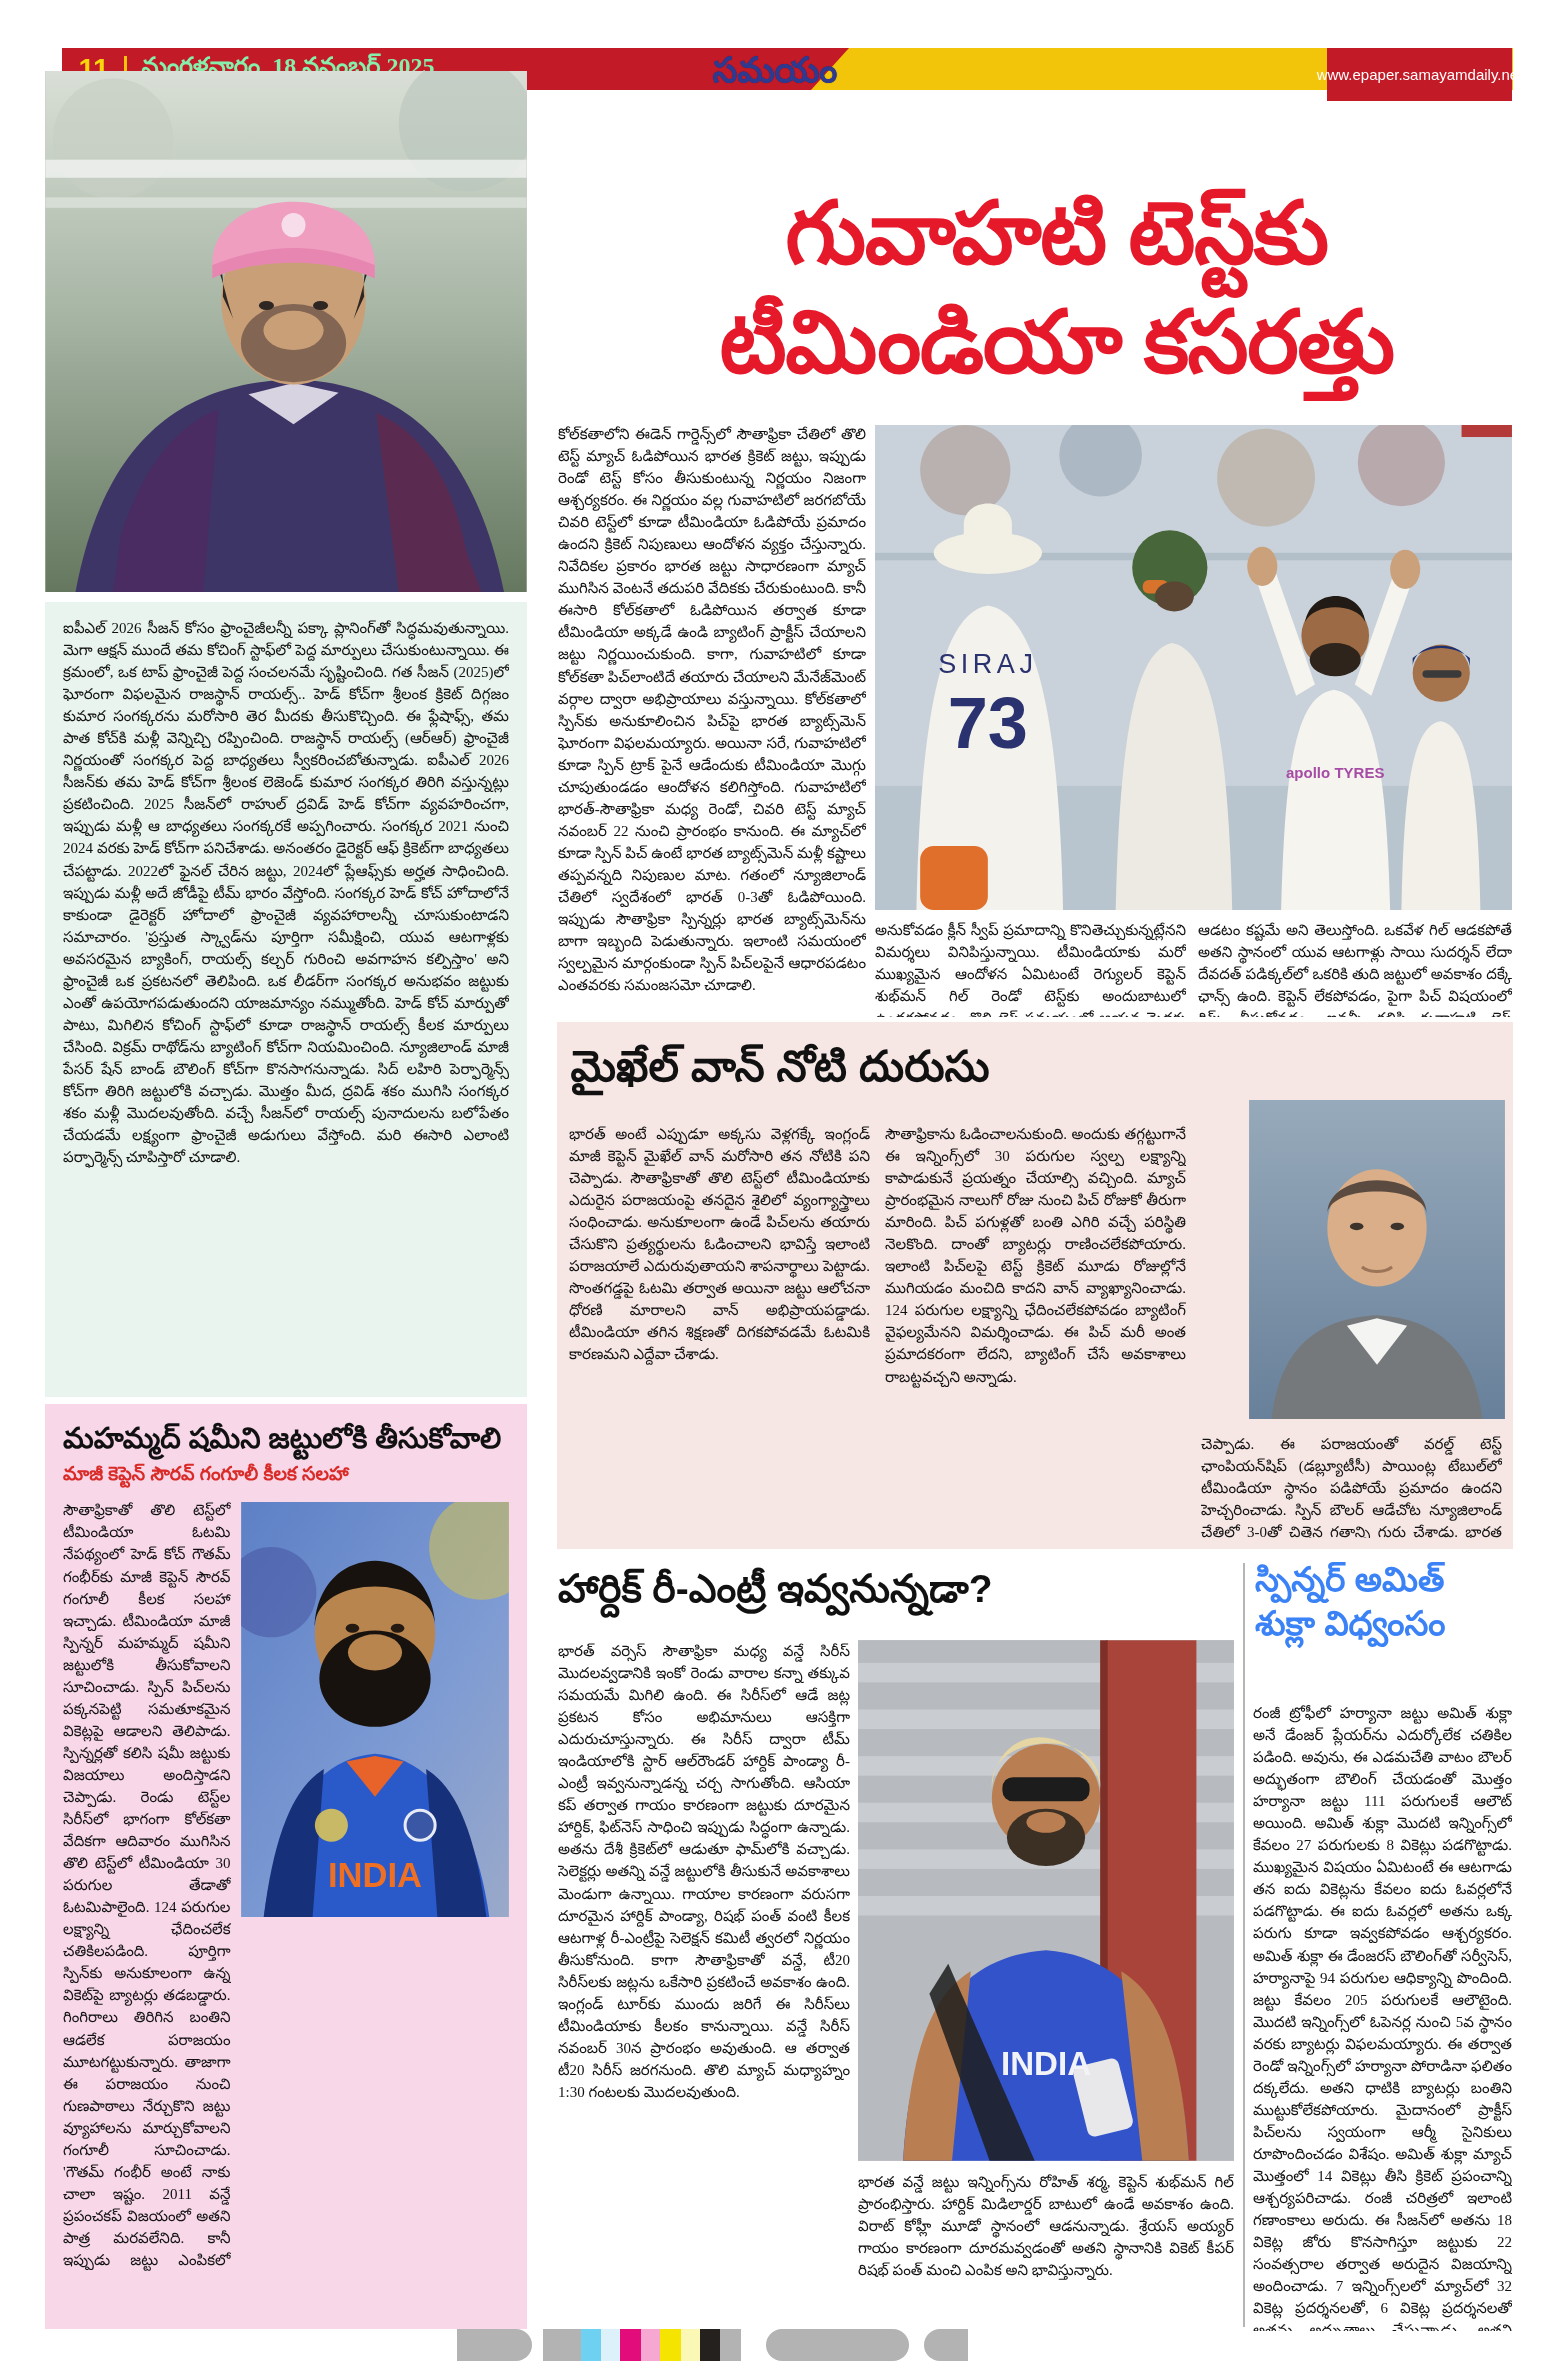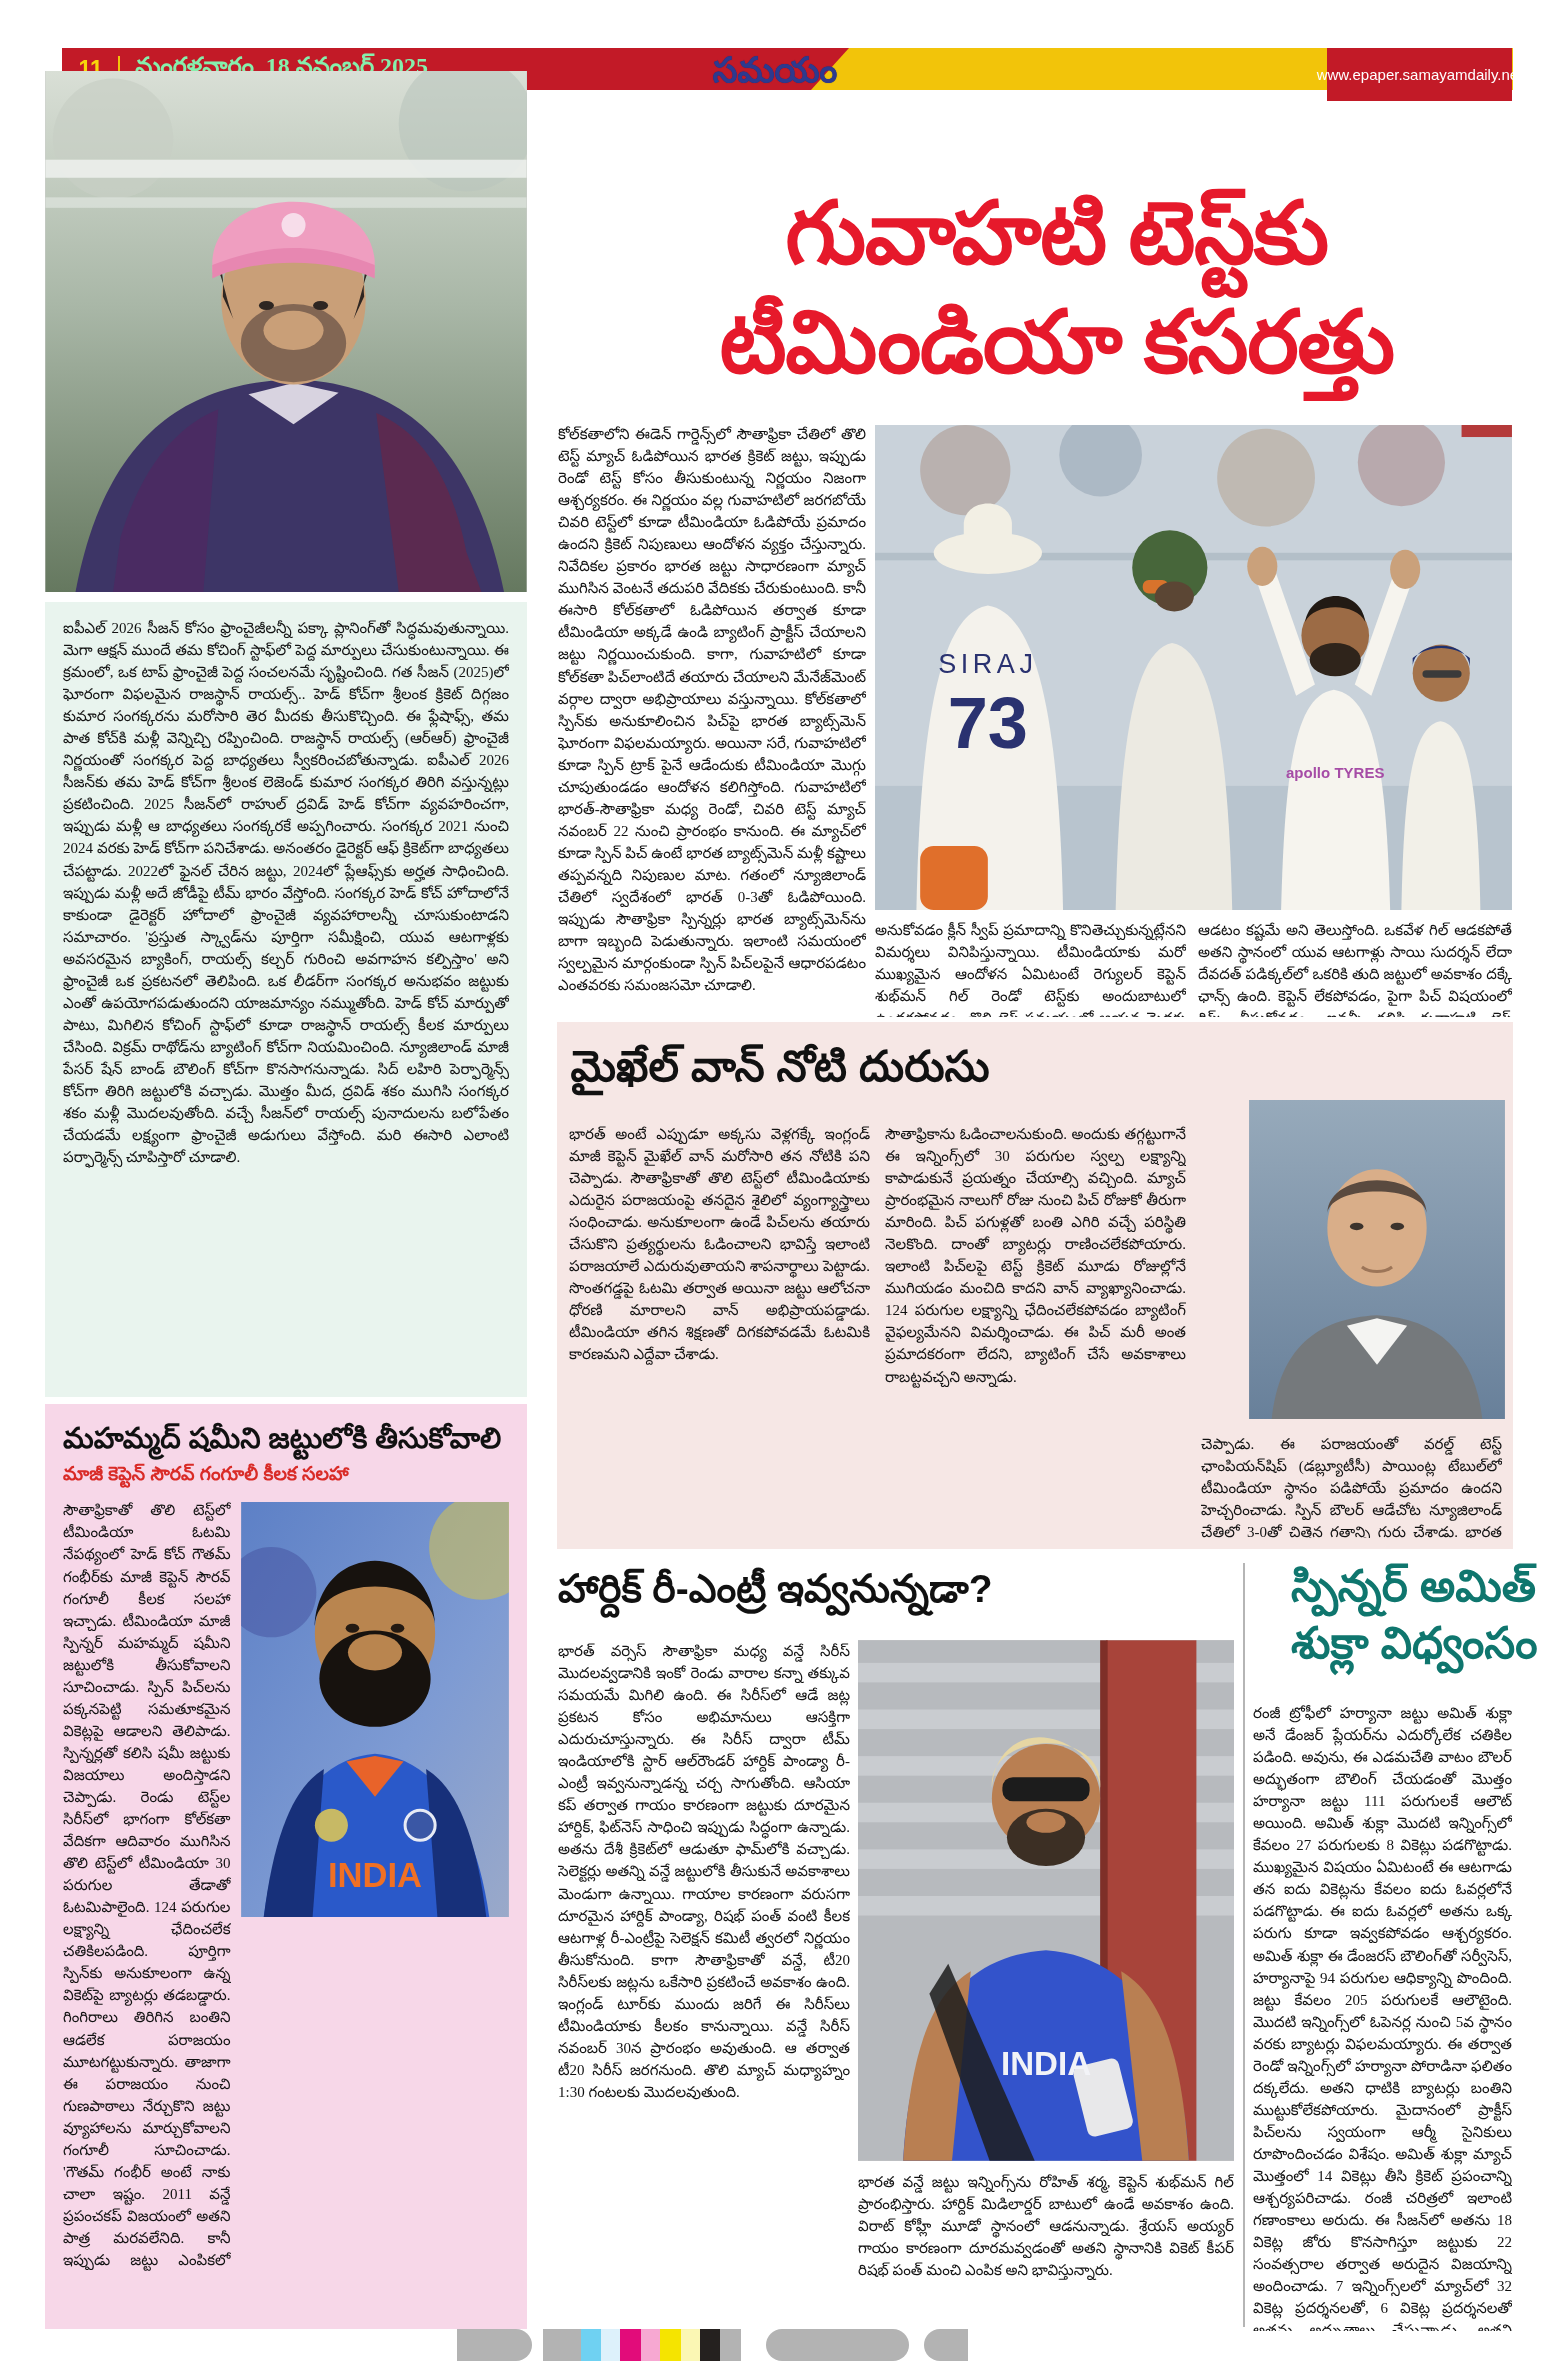--- a/index.html
+++ b/index.html
@@ -5,21 +5,21 @@
   html,body{margin:0;padding:0;background:#ffffff;}
   .page{position:relative;width:1555px;height:2377px;background:#ffffff;overflow:hidden;
         font-family:"Liberation Serif", serif;color:#111;}
   .abs{position:absolute;}
 
   
   .hdr-yellow{left:62px;top:48px;width:1451px;height:42px;background:#f2c40a;}
   .hdr-red-left{left:62px;top:48px;width:787px;height:42px;background:#c21a27;
       clip-path:polygon(0 0,100% 0,calc(100% - 38px) 100%,0 100%);
       display:flex;align-items:center;padding-left:16.6px;box-sizing:border-box;}
-  .page-num{font-family:"Liberation Sans",sans-serif;font-weight:900;font-size:23px;color:#f7d60b;line-height:1;}
+  .page-num{font-family:"Liberation Sans",sans-serif;font-weight:900;font-size:29px;color:#f7d60b;line-height:1;}
   .hdr-divider{width:2.3px;height:27px;background:#f2c40a;margin:0 15px;}
   .hdr-date{font-family:Liberation Serif, serif;font-weight:700;font-size:24px;color:#86efac;}
   .masthead{left:662px;top:50px;width:226px;text-align:center;
       font-family:"Liberation Sans",sans-serif;font-weight:900;font-size:35px;color:#2d3a8f;
       text-shadow:0 0 0.8px #1c2a73;}
   .hdr-red-right{left:1327px;top:48px;width:185px;height:53px;background:#c21a27;
       display:flex;align-items:center;justify-content:center;}
   .hdr-url{font-family:"Liberation Sans",sans-serif;font-size:15px;color:#ffffff;}
 
   
@@ -41,22 +41,22 @@
   .pink-subhead{font-family:"Liberation Sans",sans-serif;font-weight:700;font-size:19px;color:#d92b27;margin-top:7.5px;margin-bottom:10.5px;}
   .shami-photo{float:right;width:268px;height:415px;margin:3px 0 7.5px 10.5px;}
 
   
   .vaughan-box{left:557px;top:1022px;width:956px;height:527px;background:#f6e7e5;}
   .vaughan-headline{left:13.5px;top:19.6px;width:662px;font-family:"Liberation Sans",sans-serif;
       font-weight:800;font-size:43px;color:#111;}
   
   .hardik-headline{left:558px;top:1567px;width:677px;font-family:"Liberation Sans",sans-serif;
       font-weight:800;font-size:39px;color:#111;}
-  .shukla-headline{left:1291px;top:1557px;width:257px;font-family:"Liberation Sans",sans-serif;
-      font-weight:800;font-size:44px;color:#0f766e;line-height:1.3;}
+  .shukla-headline{left:1255px;top:1557px;width:257px;font-family:"Liberation Sans",sans-serif;
+      font-weight:800;font-size:34px;color:#3b82f6;line-height:1.3;}
   .v-rule{left:1243px;top:1563px;width:1.5px;height:764px;background:#b5b5b5;}
 
   
   .reg-strip{left:457px;top:2329px;height:32px;display:flex;align-items:stretch;}
   .reg-strip div{height:32px;}
   .rg-a{width:75px;background:#b3b3b3;border-radius:0 16px 16px 0;margin-right:10.5px;}
   .rg-b{width:38px;background:#b3b3b3;}
   .rg-cyan{width:20.3px;background:#6fd1f2;}
   .rg-lcyan{width:19.6px;background:#ddf1fb;}
   .rg-mag{width:20.3px;background:#e20c7a;}

